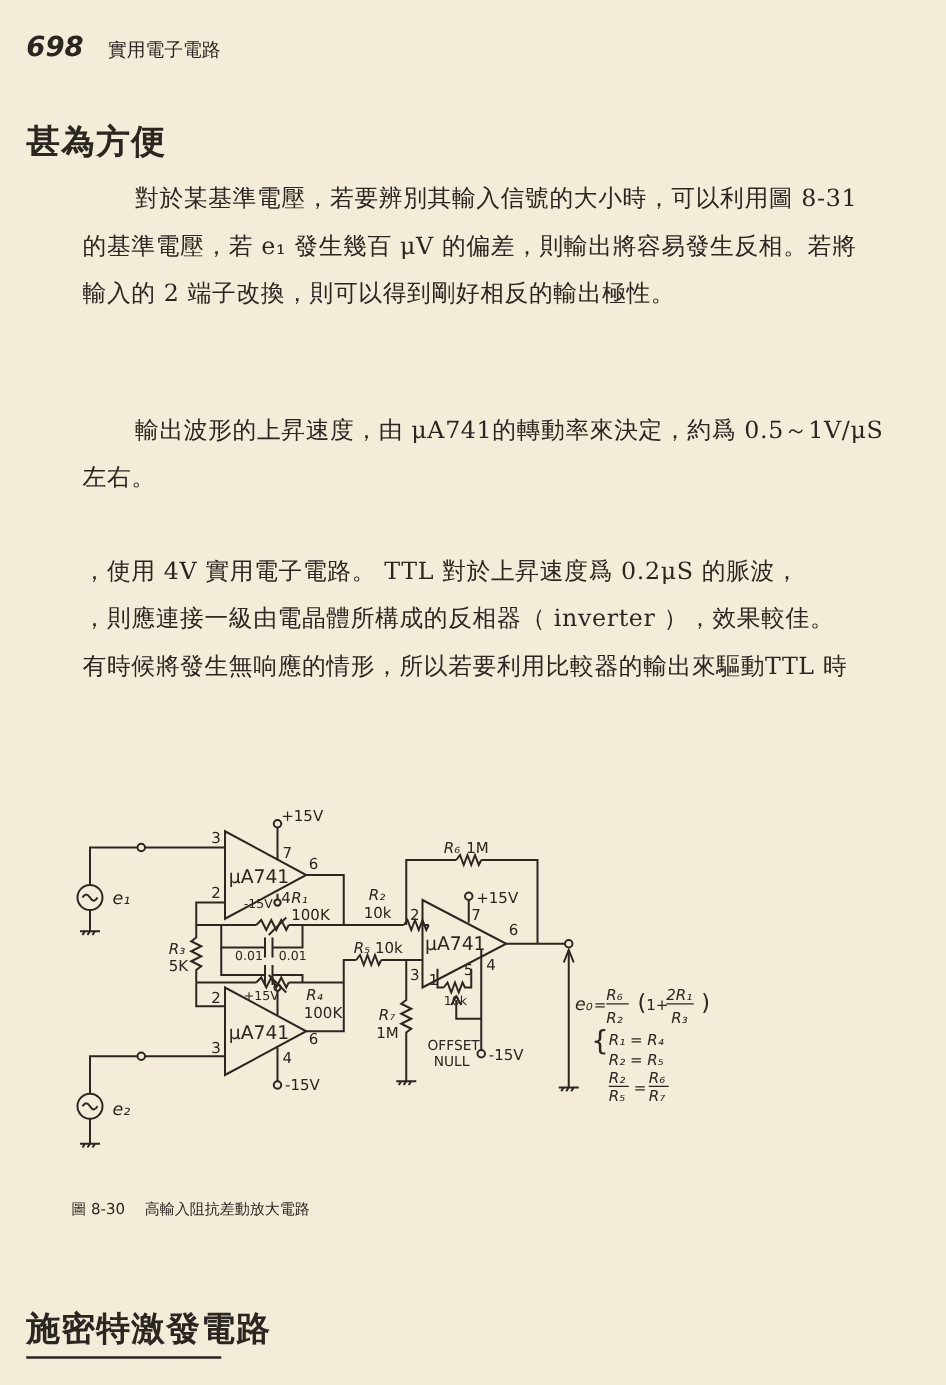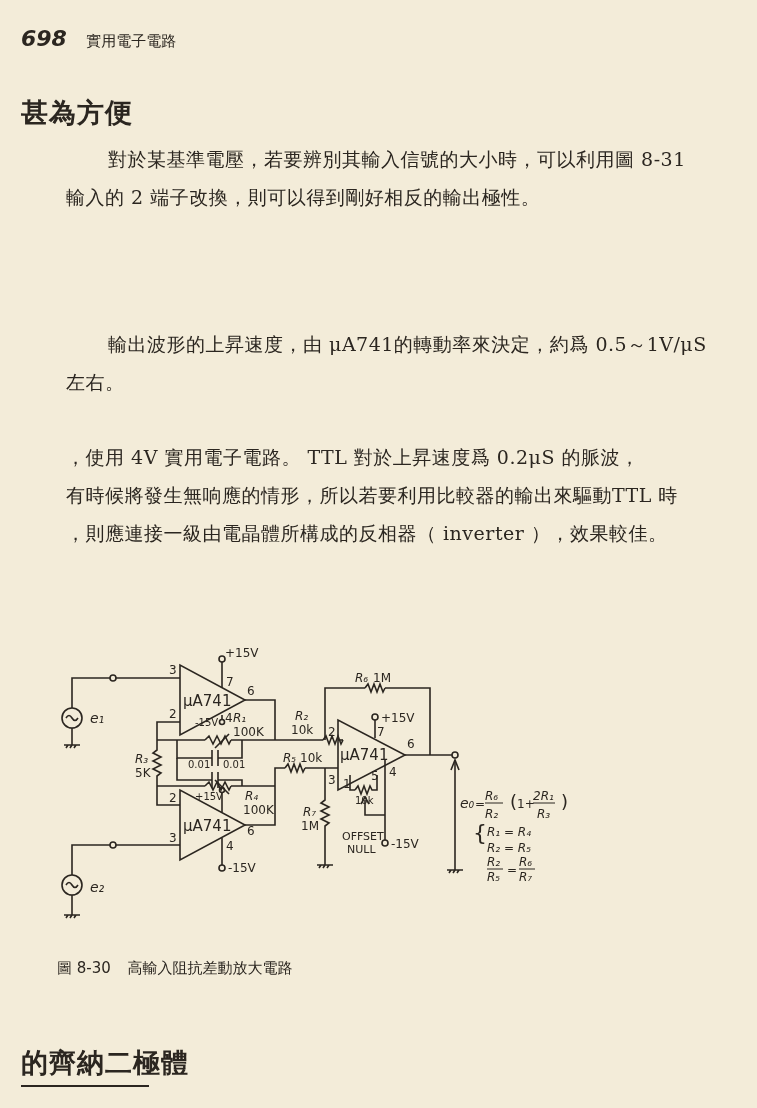--- a/index.html
+++ b/index.html
@@ -19,47 +19,48 @@
   #sec2 .underline { position: absolute; left: 0; right: 40px; bottom: -6px; border-bottom: 2px solid #2b2620; }
   .para { position: absolute; left: 21px; width: 716px; font-size: 19px; line-height: 38px; text-align: justify; letter-spacing: 0.5px; }
   .para .line { display: block; white-space: nowrap; margin-left: 45px; }
   .para .line.indent { padding-left: 42px; }
   #p1 { top: 140px; }
   #p2 { top: 325px; }
   #p3 { top: 438px; }
   .figure { position: absolute; left: 55px; top: 640px; width: 540px; height: 300px; }
   .figure svg { width: 540px; height: 300px; }
   .figure svg text { font-family: "DejaVu Sans", sans-serif; fill: #2b2620; }
-  .caption { position: absolute; left: 57px; top: 959px; font-size: 15px; font-family: "DejaVu Sans", sans-serif; }
+  .caption { position: absolute; left: 57px; top: 959px; font-size: 12px; font-family: "DejaVu Sans", sans-serif; }
   .caption .fig-no { margin-right: 12px; }
 </style>
 </head>
 <body>
 
 <div class="page-header">
   <span class="page-num">698</span>
   <span class="running-title">實用電子電路</span>
 </div>
 
 <div class="section-title" id="sec1">甚為方便</div>
 
 <div class="para" id="p1">
   <span class="line indent">對於某基準電壓，若要辨別其輸入信號的大小時，可以利用圖 8-31</span>
+  <span class="line">的基準電壓，若 e₁ 發生幾百 μV 的偏差，則輸出將容易發生反相。若將</span>
   <span class="line">輸入的 2 端子改換，則可以得到剛好相反的輸出極性。</span>
 </div>
 
 <div class="para" id="p2">
   <span class="line indent">輸出波形的上昇速度，由 μA741的轉動率來決定，約爲 0.5～1V/μS</span>
   <span class="line">左右。</span>
 </div>
 
 <div class="para" id="p3">
   <span class="line">，使用 4V 實用電子電路。 TTL 對於上昇速度爲 0.2μS 的脈波，</span>
+  <span class="line">，則應連接一級由電晶體所構成的反相器（ inverter ），效果較佳。</span>
   <span class="line">有時候將發生無响應的情形，所以若要利用比較器的輸出來驅動TTL 時</span>
-  <span class="line">，則應連接一級由電晶體所構成的反相器（ inverter ），效果較佳。</span>
 </div>
 
 <div class="figure">
   <svg viewBox="0 0 540 300">
     <g stroke="#2b2620" stroke-width="1.6" fill="none">
 
       <polygon points="125,25 125,95 190,60"></polygon>
 
       <polygon points="125,150 125,220 190,185"></polygon>
 
@@ -219,15 +220,15 @@
     </g>
   </svg>
 </div>
 
 <div class="caption">
   <span class="fig-no">圖 8-30</span>
   <span>高輸入阻抗差動放大電路</span>
 </div>
 
 <div class="section-title" id="sec2">
-  <span>的齊納二極體</span>
+  <span>施密特激發電路</span>
   <span class="underline"></span>
 </div>
 
 </body></html>

